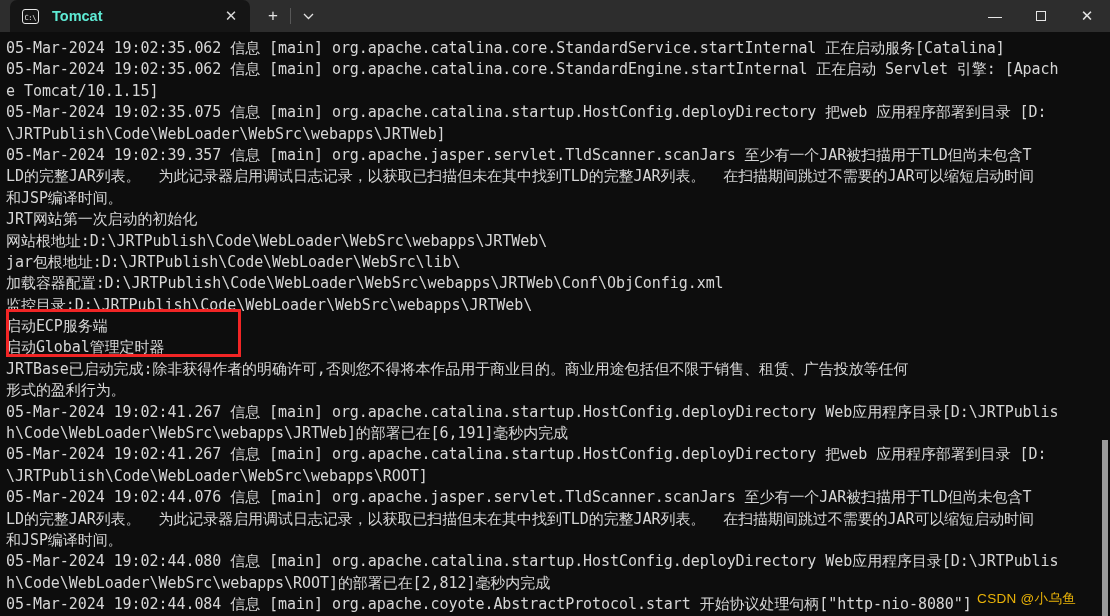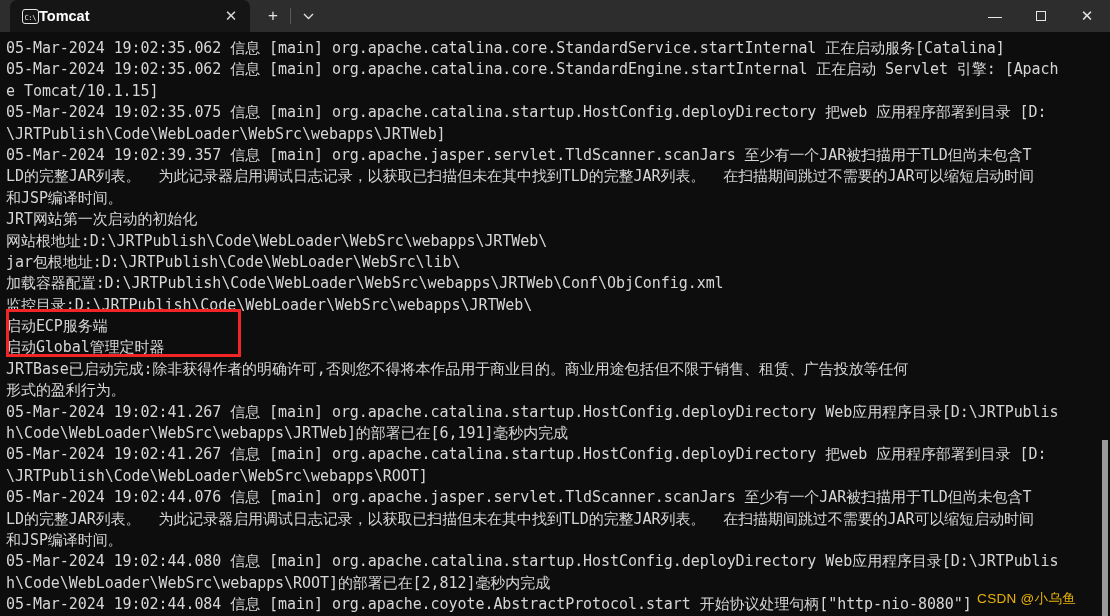--- a/index.html
+++ b/index.html
@@ -60,24 +60,25 @@
     flex: 0 0 auto;
     letter-spacing: -0.4px;
     overflow: hidden;
   }
   .tab-icon::before {
     content: "";
     position: absolute;
   }
   .tab-title {
     flex: 1 1 auto;
-    color: #ffffff;
+    color: #5eead4;
     font-family: "Liberation Sans", sans-serif;
     font-size: 14.5px;
     font-weight: 600;
+    margin-left: 13px;
     white-space: nowrap;
     overflow: hidden;
   }
   .tab-close {
     flex: 0 0 auto;
     width: 26px;
     height: 26px;
     display: flex;
     align-items: center;
     justify-content: center;

